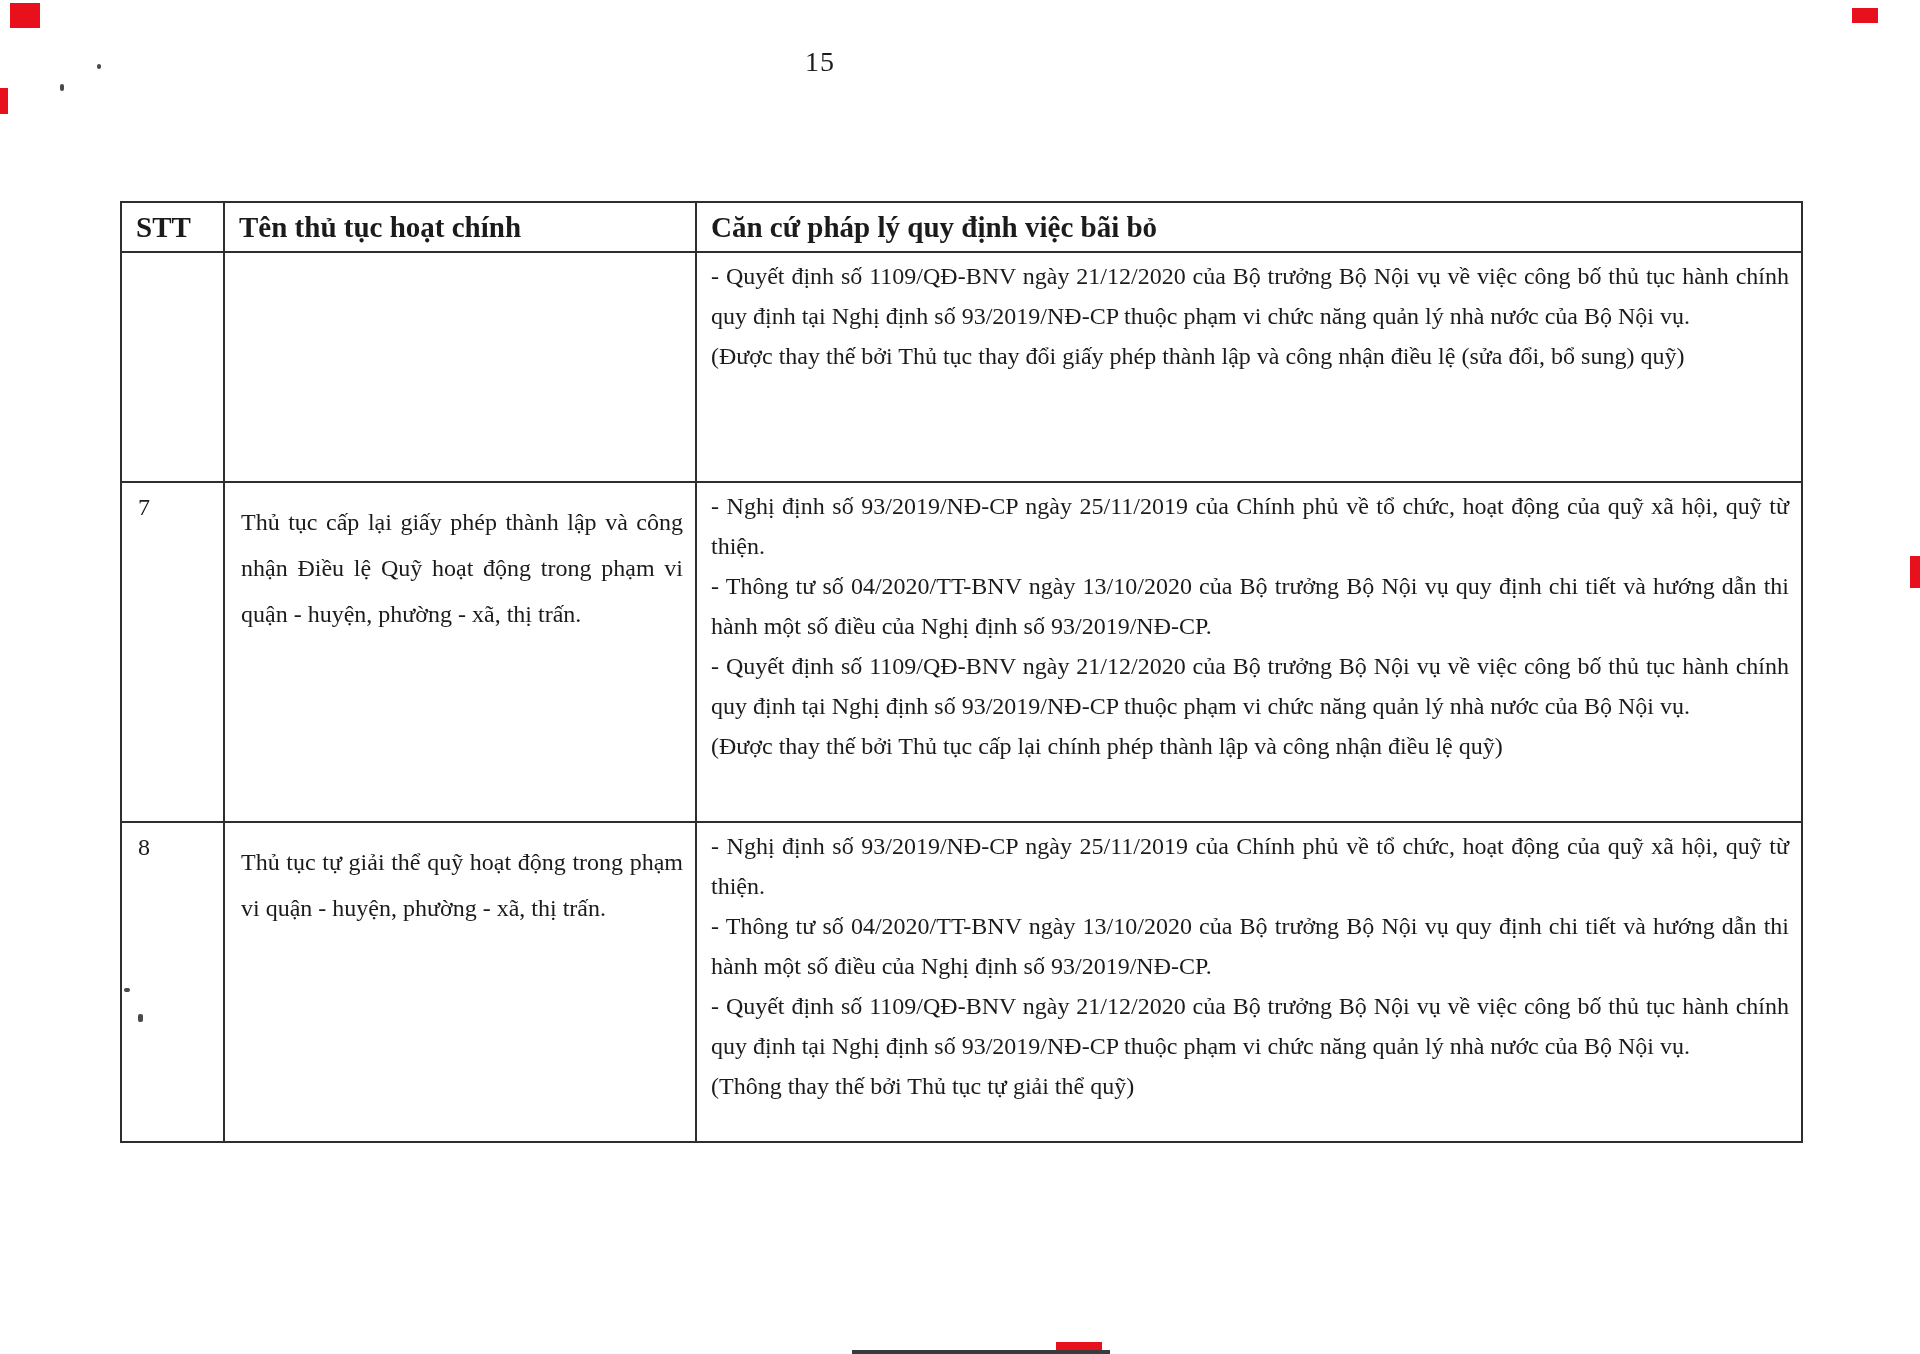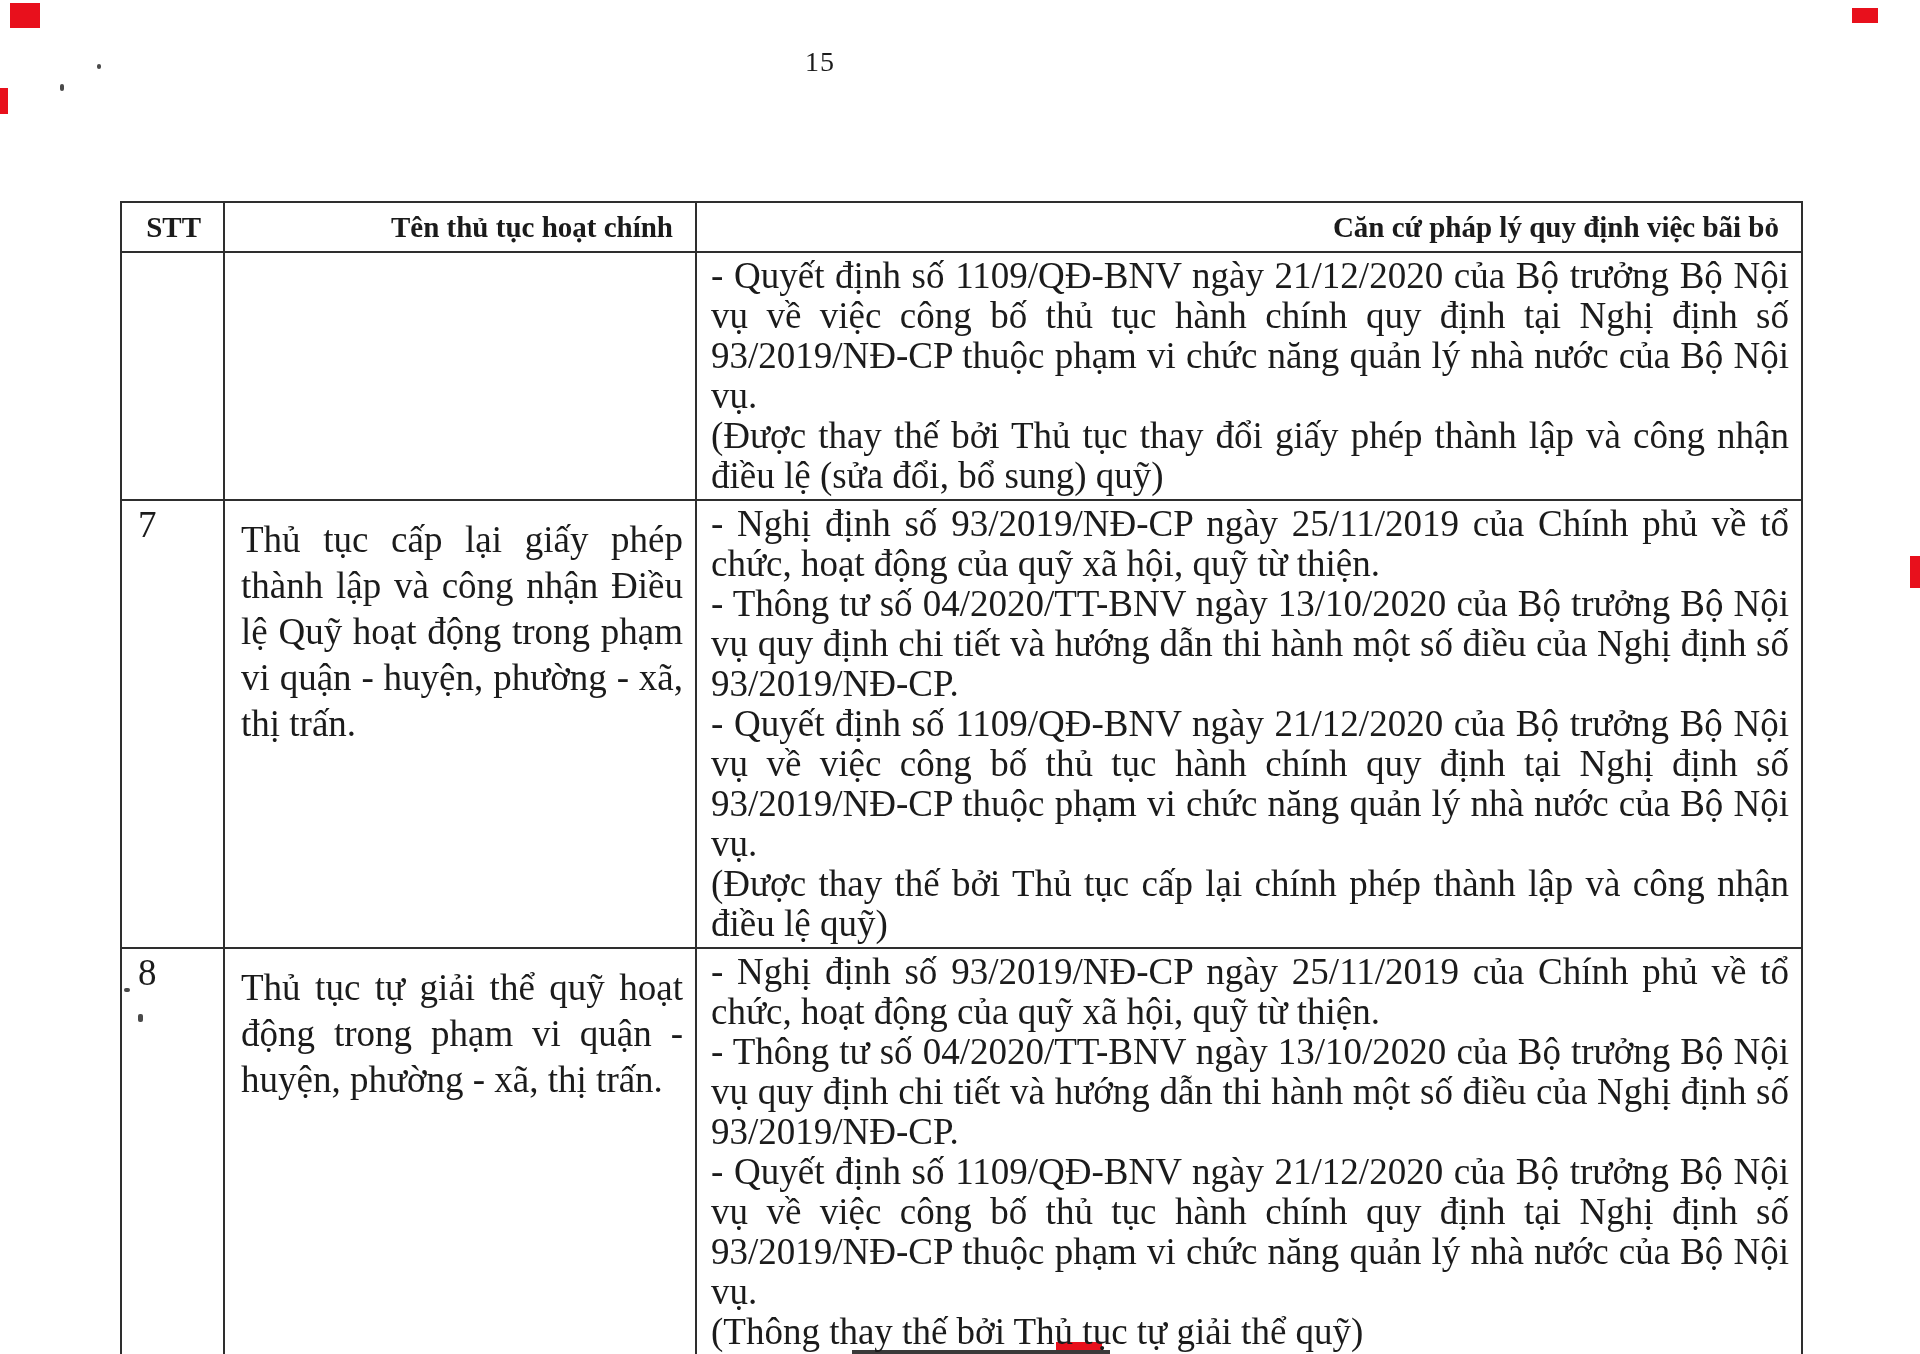--- a/index.html
+++ b/index.html
@@ -28,28 +28,28 @@
     position: absolute;
     left: 120px;
     top: 201px;
     width: 1681px;
     border-collapse: collapse;
     table-layout: fixed;
   }
   .proc-table th, .proc-table td {
     border: 2px solid #2e2e2e;
     vertical-align: top;
-    font-size: 37px;
+    font-size: 24px;
   }
   .proc-table th {
     font-weight: bold;
-    text-align: right;
+    text-align: left;
     height: 44px;
     vertical-align: middle;
-    padding: 2px 22px;
+    padding: 2px 14px;
     font-size: 29px;
   }
   col.c1 { width: 103px; }
   col.c2 { width: 472px; }
   col.c3 { width: 1106px; }
   td.c-stt {
     padding: 4px 6px 4px 16px;
     line-height: 40px;
   }
   td.c-name {

